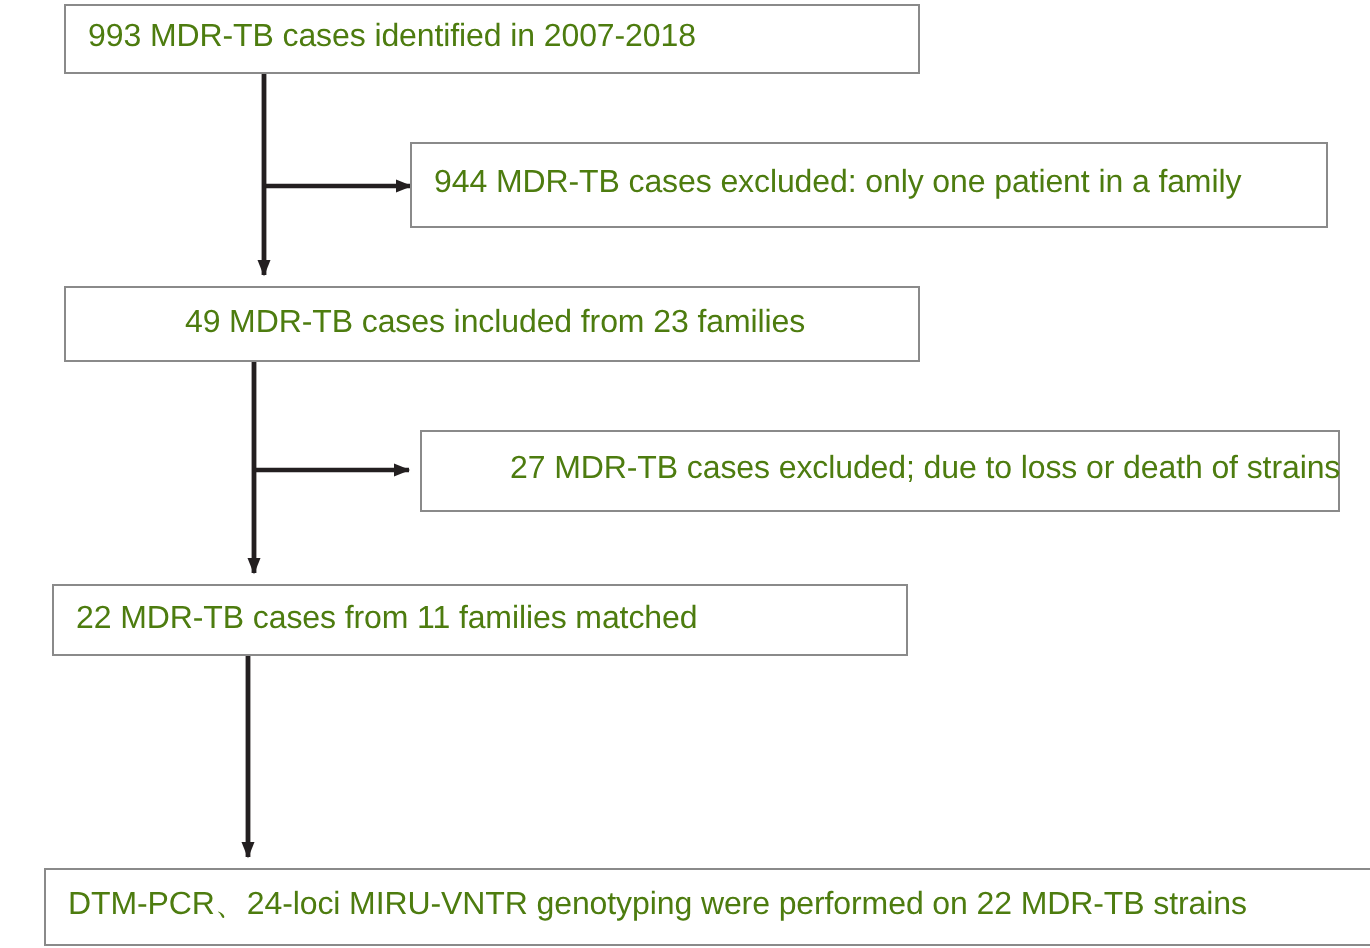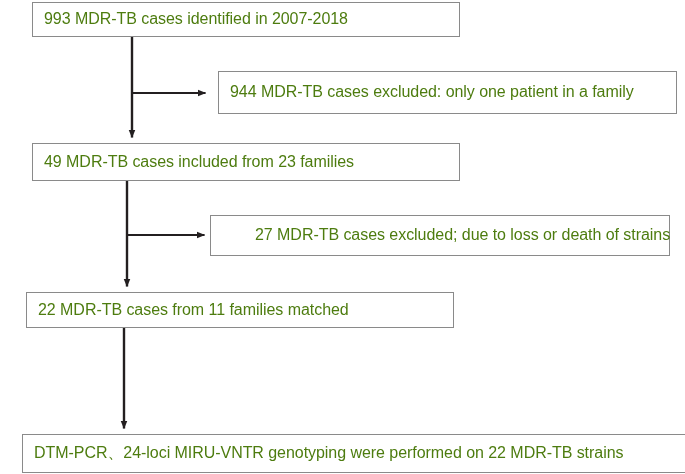--- a/index.html
+++ b/index.html
@@ -30,22 +30,22 @@
     padding-left: 11px;
     padding-right: 8px;
     font-size: 16px;
     line-height: 1.15;
     color: #4d7c0f;
     white-space: nowrap;
     letter-spacing: -0.05px;
   }
   
   #node-identified  { left: 32px;  top: 2px;   width: 428px; height: 35px; }
-  #node-excluded-1  { left: 218px; top: 71px;  width: 459px; height: 43px; }
-  #node-included    { left: 32px;  top: 143px; width: 428px; height: 38px; }
+  #node-excluded-1  { left: 205px; top: 71px;  width: 459px; height: 43px; }
+  #node-included    { left: 32px;  top: 143px; width: 428px; height: 38px; justify-content: center; }
   #node-excluded-2  { left: 210px; top: 215px; width: 460px; height: 41px; padding-left: 33px; }
   #node-matched     { left: 26px;  top: 292px; width: 428px; height: 36px; }
   #node-genotyping  { left: 4px;   top: 434px; width: 678px; height: 39px; margin-left: 18px; }
 
   #connectors {
     position: absolute;
     left: 0;
     top: 0;
     width: 685px;
     height: 474px;

